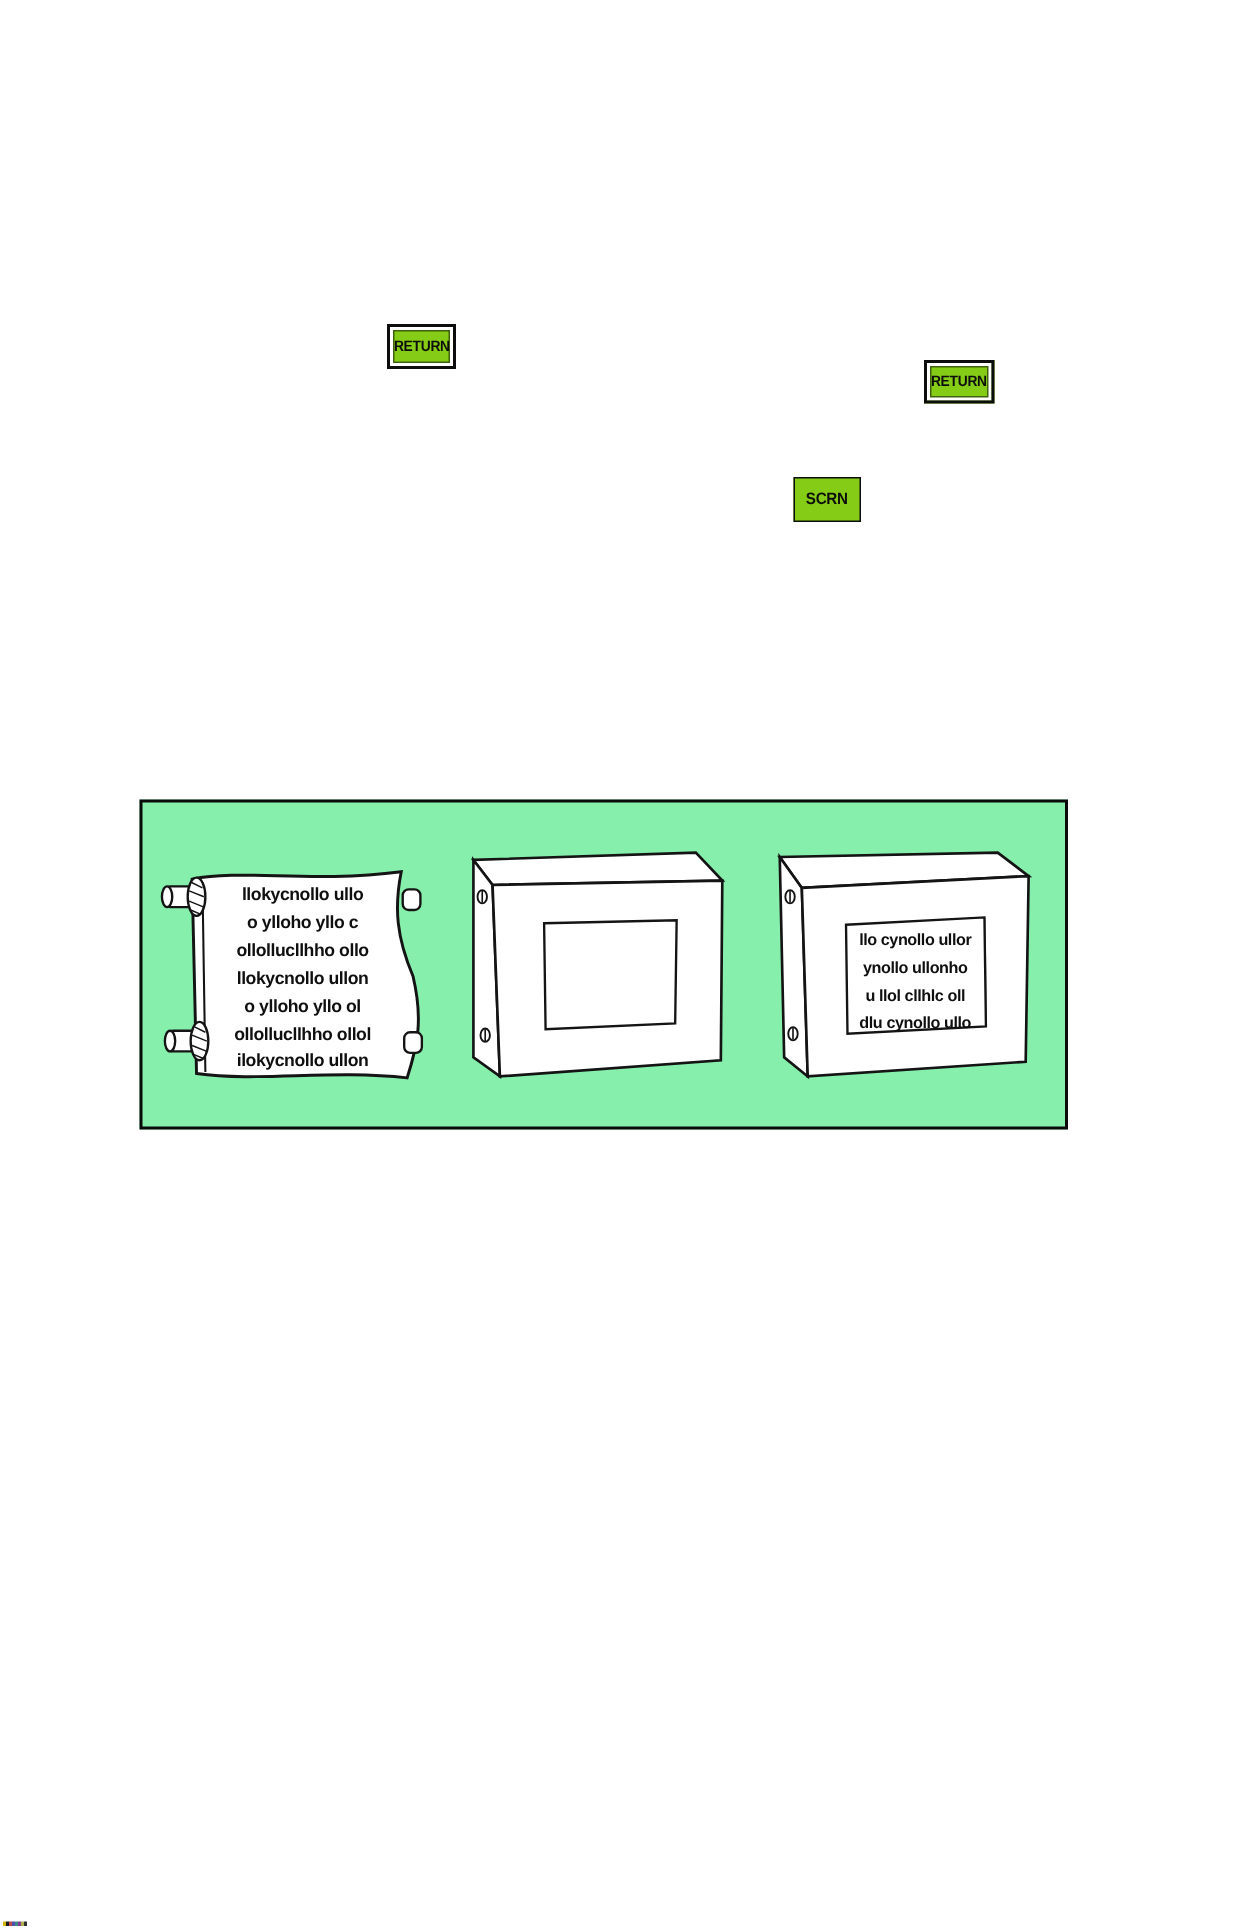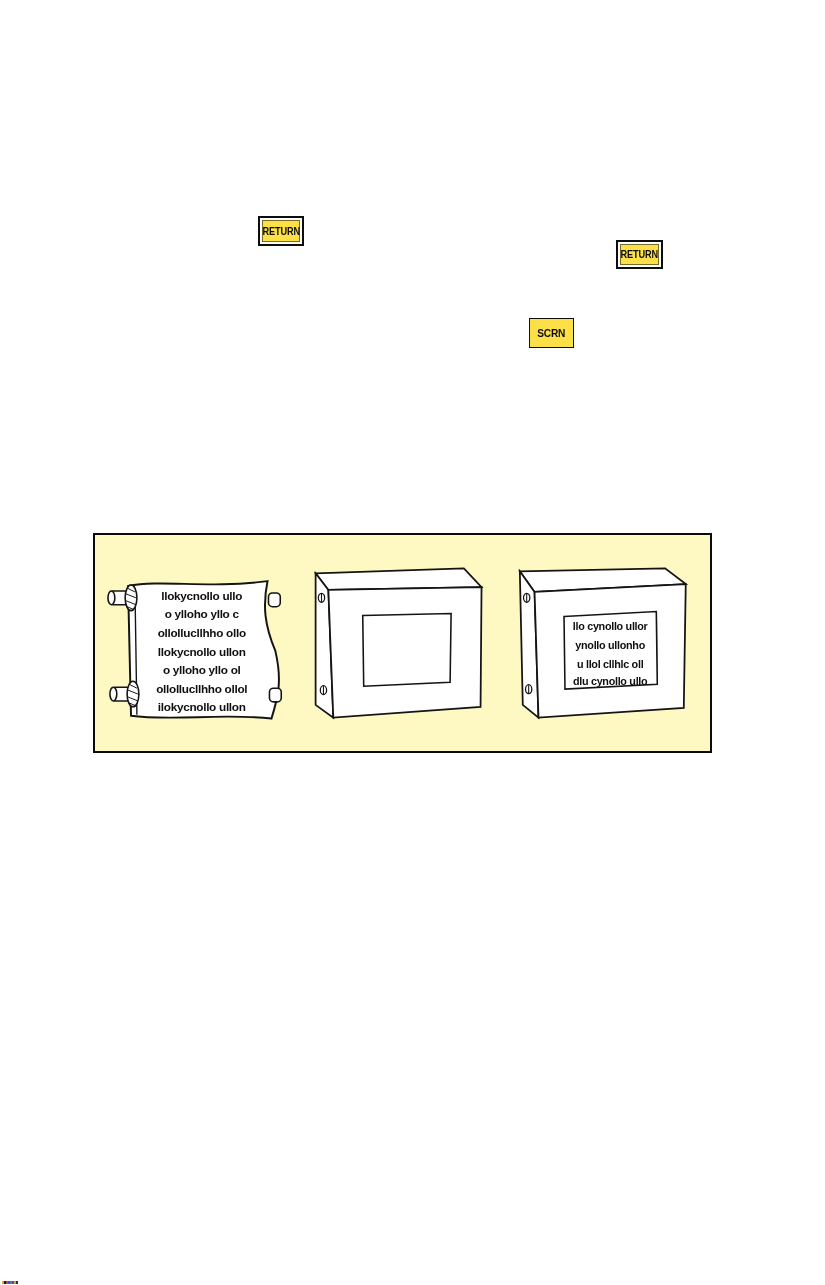--- a/index.html
+++ b/index.html
@@ -2,37 +2,37 @@
 <html><head>
 <meta charset="utf-8">
 <style>
   html,body{margin:0;padding:0;}
   body{
     width:825px;height:1285px;position:relative;background:#ffffff;
     font-family:"Liberation Sans", sans-serif;overflow:hidden;
   }
   .key{
     position:absolute;display:flex;align-items:center;justify-content:center;
-    background:#fde047;border:2px solid #0d0d0d;box-sizing:border-box;
+    background:#84cc16;border:2px solid #0d0d0d;box-sizing:border-box;
     box-shadow:inset 0 0 0 2px #ffffff, inset 0 0 0 3px rgba(10,10,10,.55);
   }
   .key .key-label{
     font-weight:700;color:#0d0d0d;transform:scaleX(.92);
     letter-spacing:-.2px;white-space:nowrap;
   }
   .key-return1{left:258px;top:216px;width:46px;height:30px;}
   .key-return1 .key-label{font-size:10px;}
   .key-return2{left:616px;top:240px;width:47px;height:29px;}
   .key-return2 .key-label{font-size:10px;}
   .key-scrn{left:529px;top:318px;width:45px;height:30px;
     box-shadow:none;border-width:1.5px;}
   .key-scrn .key-label{font-size:11px;}
   .figure-frame{
     position:absolute;left:93px;top:533px;width:619px;height:220px;
-    border:2.5px solid #0a0a0a;box-sizing:border-box;background:#fef9c3;
+    border:2.5px solid #0a0a0a;box-sizing:border-box;background:#86efac;
   }
   .figure-frame svg{display:block;width:100%;height:100%;}
   .draw{stroke:#141414;fill:#ffffff;}
   .draw-thin{stroke:#141414;fill:none;}
   .shadow{stroke:#9a9a9a;fill:none;}
   .scan-text{
     font-family:"Liberation Sans", sans-serif;font-weight:700;fill:#0f0f0f;
     letter-spacing:-.3px;
   }
   .scroll-line{font-size:12px;}

